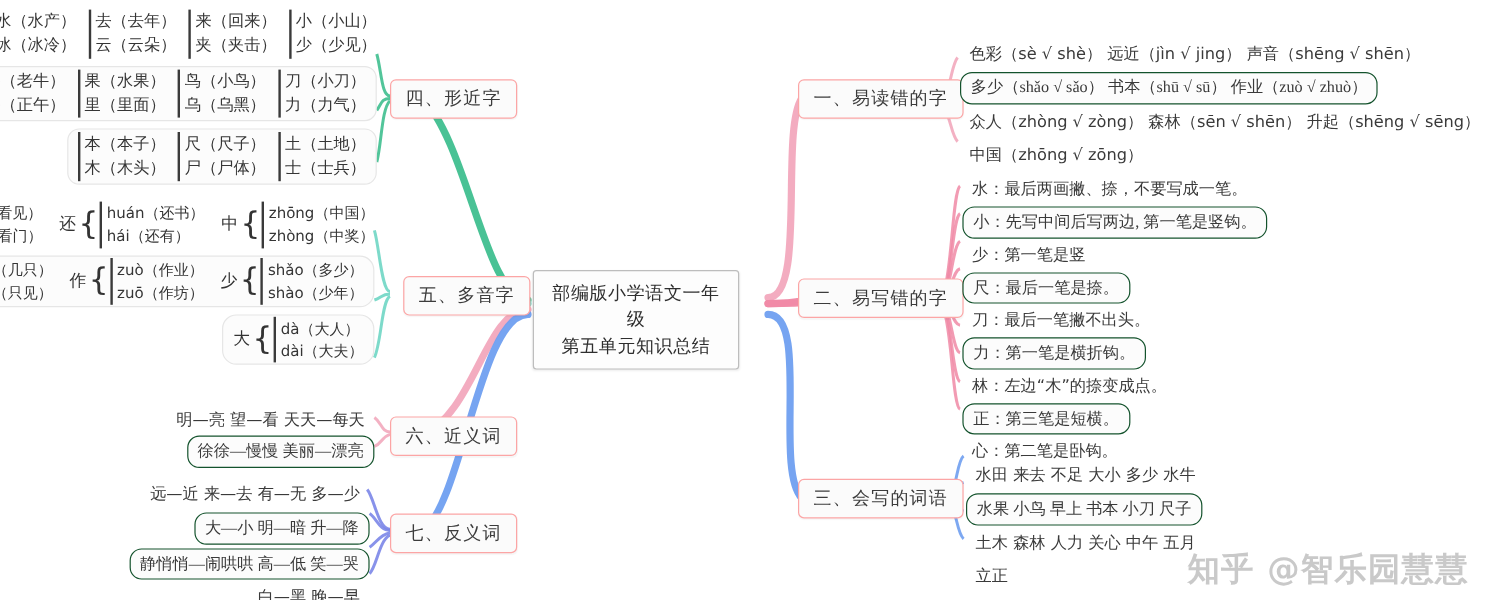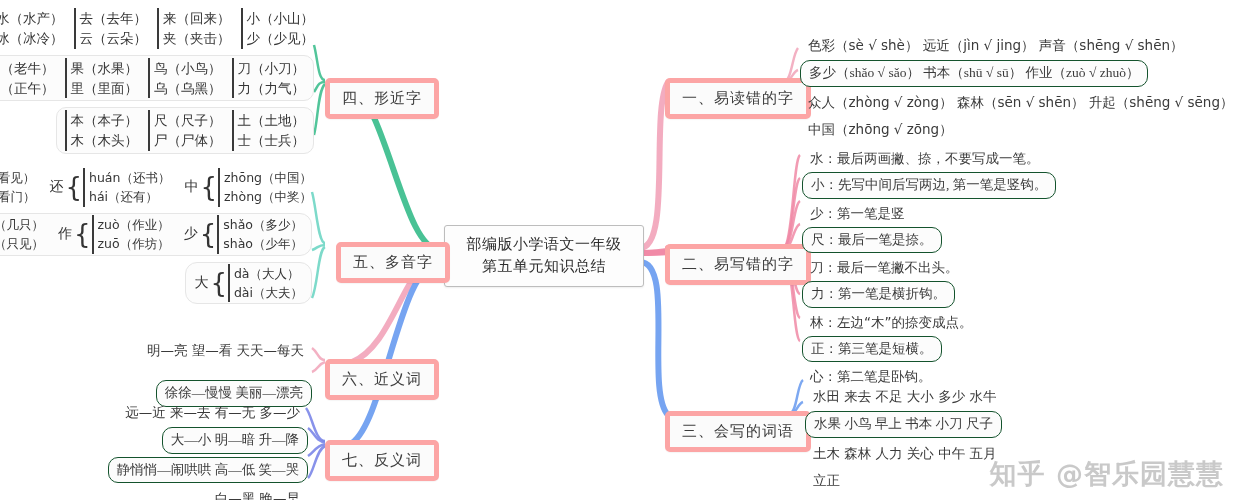--- a/index.html
+++ b/index.html
@@ -12,29 +12,28 @@
     color:#333;
   }
   #mindmap{position:absolute;left:0;top:0;width:1238px;height:500px;}
   svg.links{position:absolute;left:0;top:0;width:1238px;height:500px;pointer-events:none;}
 
   .node{position:absolute;box-sizing:border-box;}
 
   
   .branch-title{
     background:#fbfbfb;
-    border:5px solid #fca5a5;
+    border:1px solid #fca5a5;
     border-radius:5px;
     font-size:15px;
     color:#3c3c3c;
     padding:6px 12px;
     white-space:nowrap;
     letter-spacing:1px;
     box-shadow:0 1px 1px rgba(0,0,0,.04);
-    margin-top:12px;
   }
 
   
   .central{
     background:#fdfdfd;
     border:1px solid #bdbdbd;
     border-radius:3px;
     font-size:15px;
     line-height:1.45;
     color:#2e2e2e;
@@ -142,21 +141,21 @@
     <path d="M783,253 C793,253 793,315 800,318" stroke="#f08aa6" stroke-width="2.5" fill="none" opacity="0.85"></path>
     <path d="M783,254 C793,254 793,338 800,341" stroke="#f08aa6" stroke-width="2.5" fill="none" opacity="0.85"></path>
 
     <path d="M640,262 C675,262 645,390 668,415" stroke="#6f9ff0" stroke-width="6" fill="none" stroke-linecap="round" opacity="0.95"></path>
     <path d="M790,413 C797,413 797,384 803,380" stroke="#6f9ff0" stroke-width="2.5" fill="none" opacity="0.9"></path>
     <path d="M790,414 C797,414 797,404 803,402" stroke="#6f9ff0" stroke-width="2.5" fill="none" opacity="0.9"></path>
     <path d="M790,416 C797,418 797,424 803,426" stroke="#6f9ff0" stroke-width="2.5" fill="none" opacity="0.9"></path>
     <path d="M790,417 C797,422 797,444 803,449" stroke="#6f9ff0" stroke-width="2.5" fill="none" opacity="0.9"></path>
   </svg>
 
-  <div class="node central" style="left:444px;top:225px;width:200px;">
+  <div class="node central" style="left:444px;top:225px;width:172px;">
     <div>部编版小学语文一年级</div>
     <div>第五单元知识总结</div>
   </div>
 
   <div class="node branch-title" style="left:325px;top:66px;">
     <span>四、形近字</span>
   </div>
 
   <div class="node branch-title" style="left:336px;top:230px;">
     <span>五、多音字</span>
@@ -323,21 +322,21 @@
         <span class="head">大</span>
         <span class="brace">{</span>
         <span class="items">
           <span>dà（大人）</span>
           <span>dài（大夫）</span>
         </span>
       </div>
     </div>
   </div>
 
-  <div class="leafgroup left" style="left:120px;top:338px;gap:18px;width:192px;justify-content:center;">
+  <div class="leafgroup left" style="left:120px;top:338px;gap:1px;width:192px;justify-content:center;">
     <div class="leaf">明—亮  望—看  天天—每天</div>
     <div class="leaf capsule">徐徐—慢慢  美丽—漂亮</div>
   </div>
 
   <div class="leafgroup left" style="left:75px;top:400px;gap:3px;width:233px;">
     <div class="leaf">远—近   来—去   有—无   多—少</div>
     <div class="leaf capsule">大—小   明—暗   升—降</div>
     <div class="leaf capsule">静悄悄—闹哄哄 高—低 笑—哭</div>
     <div class="leaf">白—黑 晚—早</div>
   </div>

